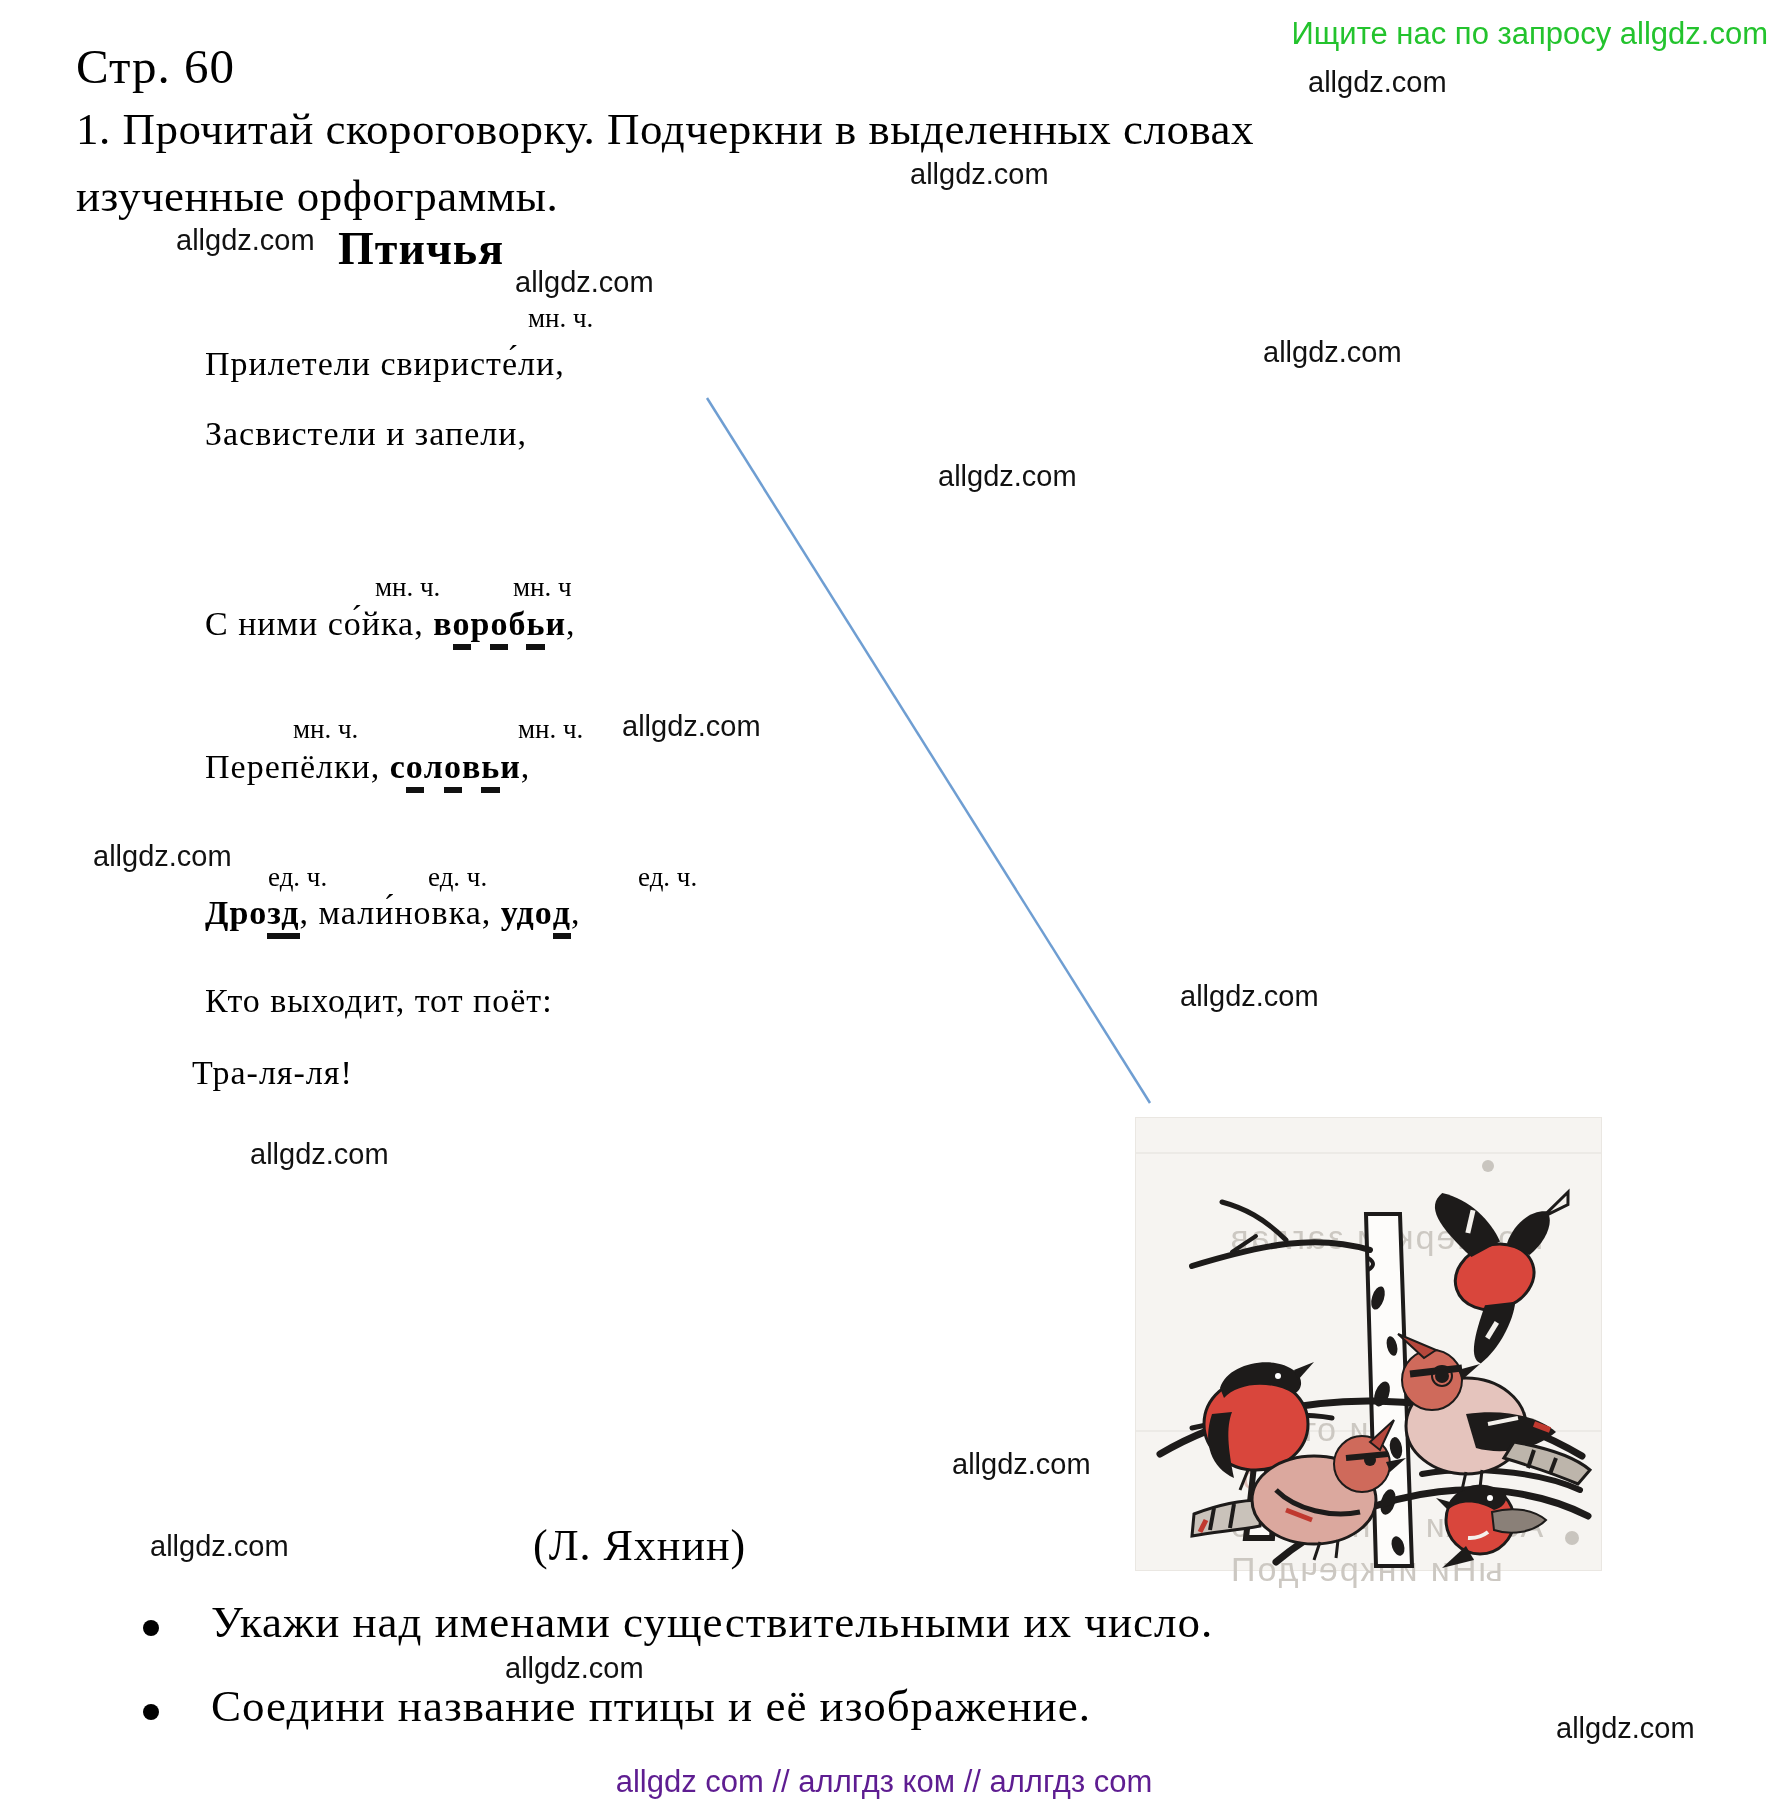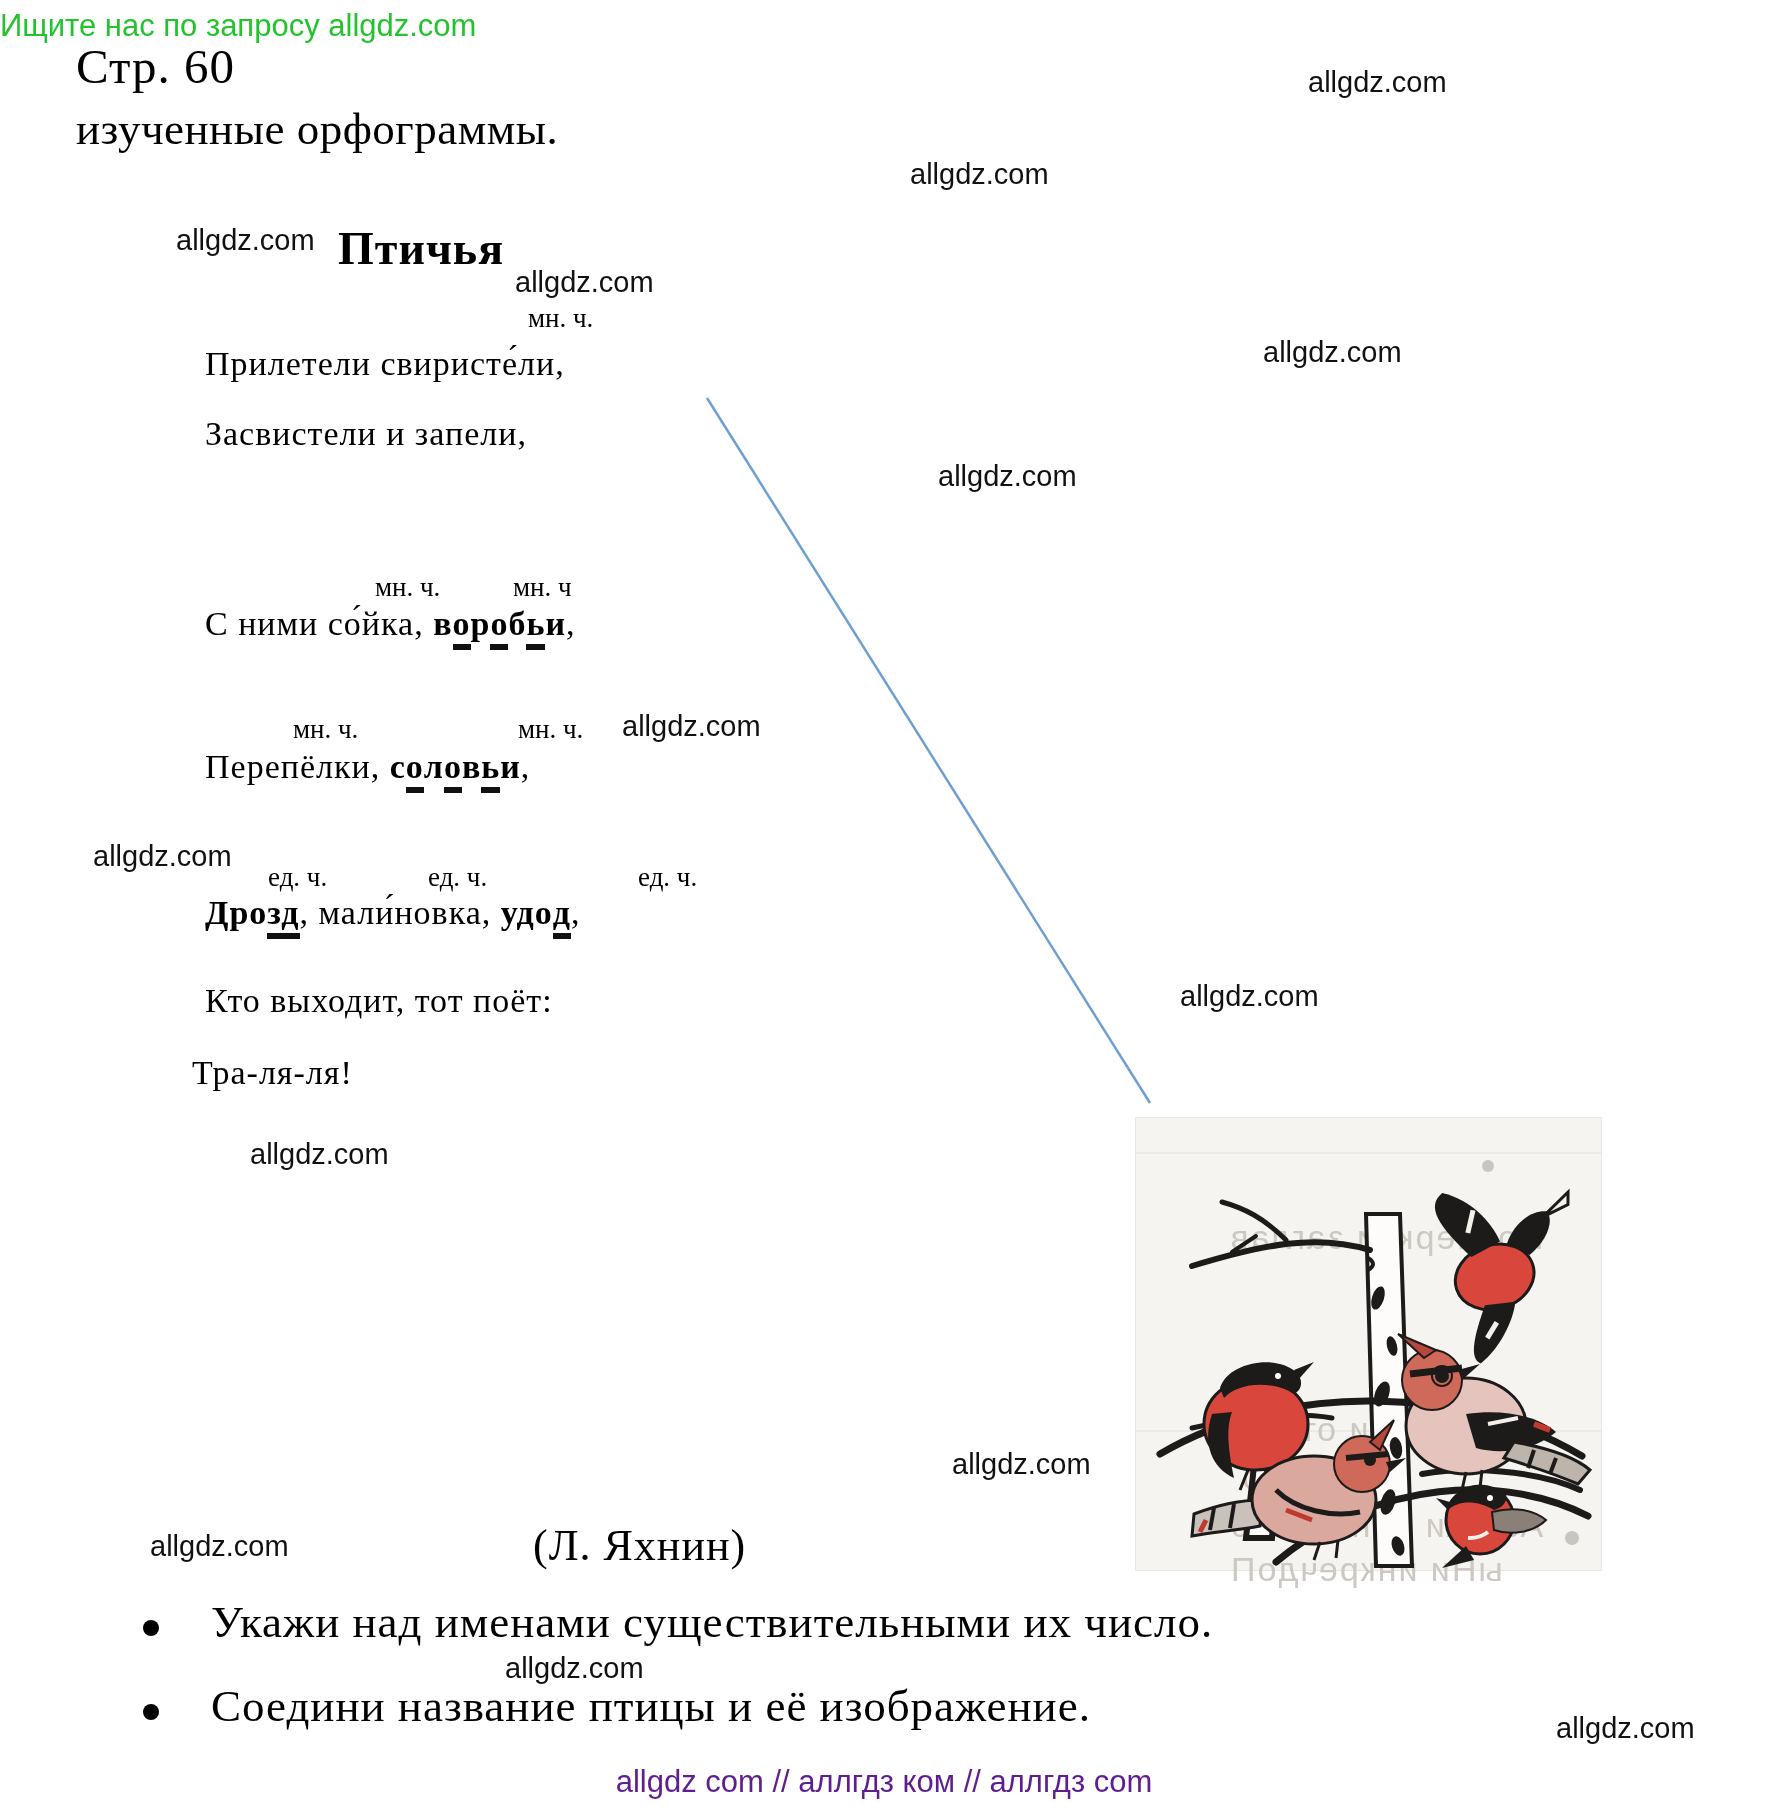--- a/index.html
+++ b/index.html
@@ -1,19 +1,19 @@
 <!DOCTYPE html>
 <html><head>
 <meta charset="utf-8">
 <style>
   html,body{margin:0;padding:0;background:#ffffff;}
   #page{position:relative;width:1768px;height:1816px;background:#ffffff;
         font-family:"Liberation Serif",serif;color:#000;overflow:hidden;}
   .abs{position:absolute;}
-  .promo{font-family:"Liberation Sans",sans-serif;font-size:31px;width:100%;text-align:left;top:8px;left:0;}
+  .promo{font-family:"Liberation Sans",sans-serif;font-size:31px;width:100%;text-align:right;top:16px;left:0;}
   .pagenum{font-size:49px;letter-spacing:1px;}
   .task-line{font-size:45px;letter-spacing:.5px;line-height:1.48;white-space:nowrap;}
   .poem-title{font-size:46px;font-weight:bold;letter-spacing:1px;}
   .poem-line{font-size:34px;letter-spacing:1px;white-space:nowrap;}
   .b{font-weight:bold;}
   .u{display:inline-block;line-height:1;border-bottom:6px solid #111;padding-bottom:3px;}
   .num-label{font-size:27px;white-space:nowrap;}
   .wm{font-family:Liberation Sans, sans-serif;font-size:29px;color:#111;white-space:nowrap;}
   .author{font-size:44px;letter-spacing:1px;}
   .bullet-dot{width:16px;height:16px;border-radius:50%;background:#000;}
@@ -29,20 +29,21 @@
 </head>
 <body>
 
 <div id="page">
 
   <div class="abs promo" style="color: rgb(35, 195, 45);">Ищите нас по запросу allgdz.com</div>
 
   <div class="abs pagenum" style="left:76px;top:38px;">Стр. 60</div>
 
   <div class="abs" style="left:76px;top:96px;" id="task-block">
+      <div class="task-line">1. Прочитай скороговорку. Подчеркни в выделенных словах</div>
       <div class="task-line">изученные орфограммы.</div>
     </div>
 
   <div id="poem-layer">
     <div class="abs poem-title" style="left:338px;top:222px;">Птичья</div>
   <div class="abs num-label" style="left: 528px; top: 303px;">мн. ч.</div>
       <div class="abs poem-line" style="left: 205px; top: 345px;"><span class="">Прилетели свиристе́ли,</span></div>
       <div class="abs poem-line" style="left: 205px; top: 415px;"><span class="">Засвистели и запели,</span></div>
       <div class="abs num-label" style="left: 375px; top: 572px;">мн. ч.</div>
       <div class="abs num-label" style="left: 513px; top: 572px;">мн. ч</div>

